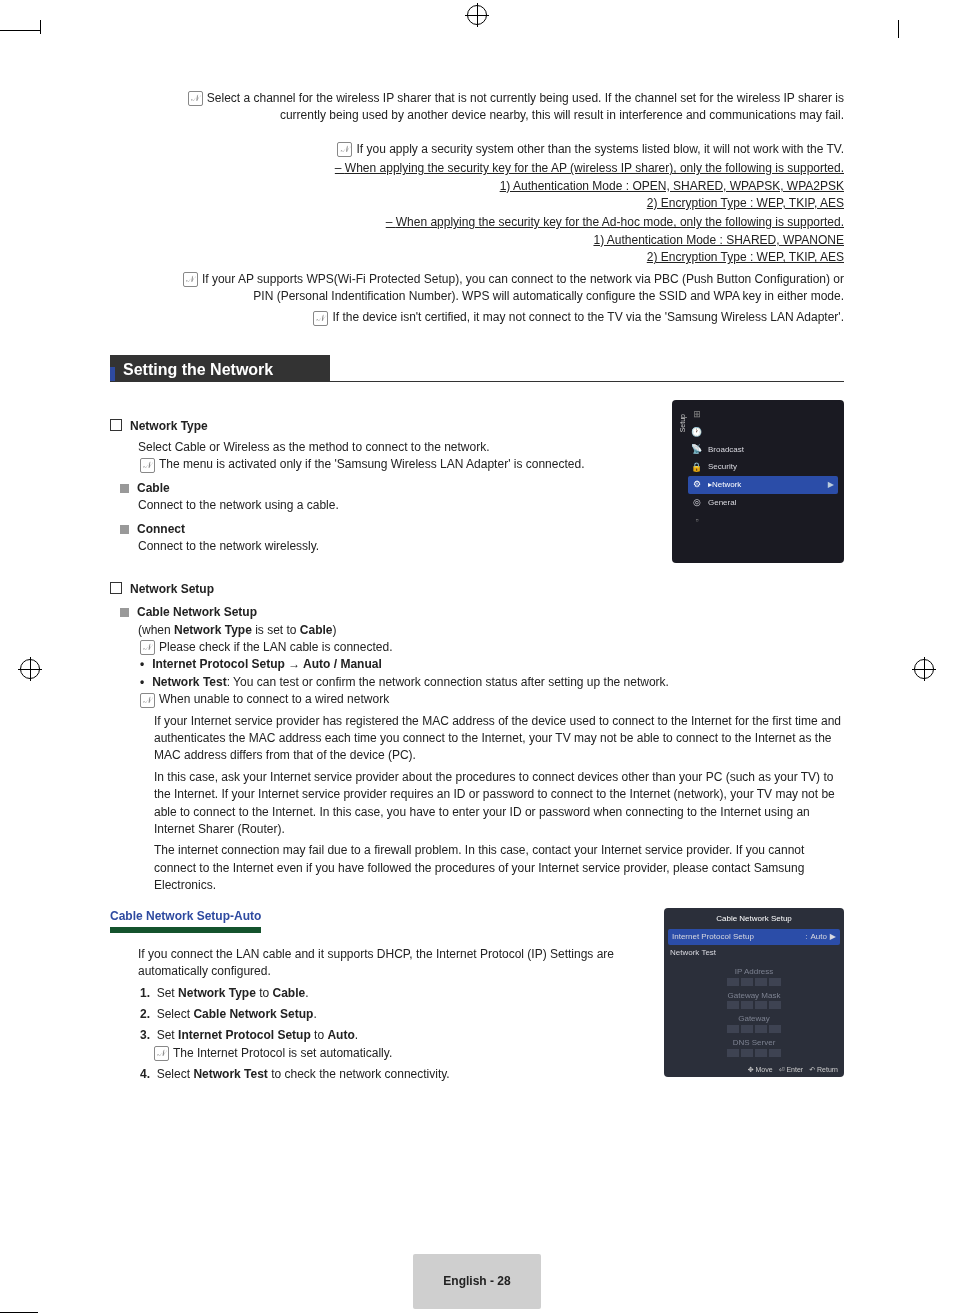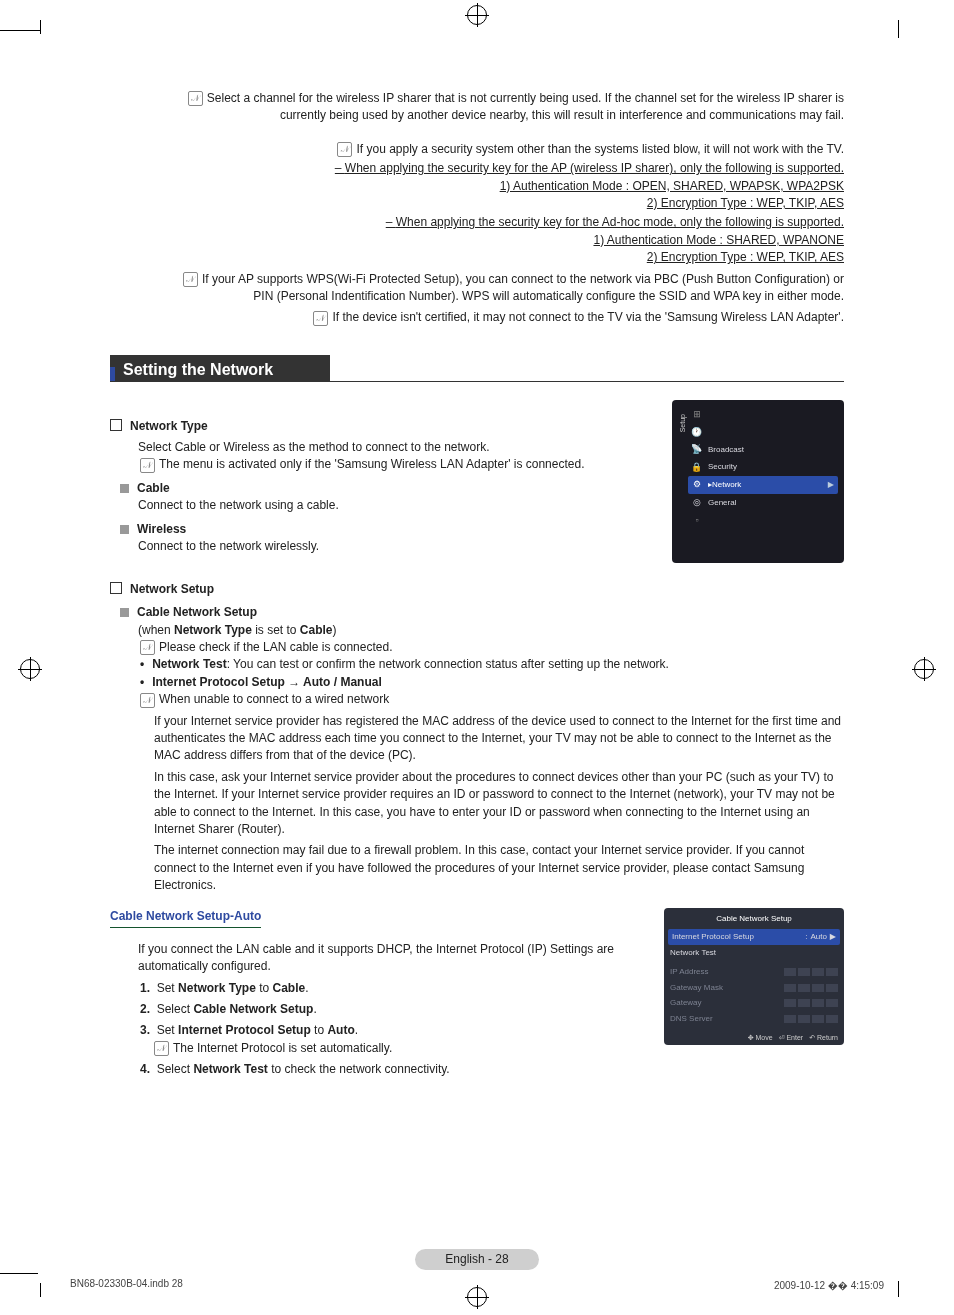--- a/index.html
+++ b/index.html
@@ -95,31 +95,31 @@
   .osd1-main { flex:1; }
   .arrow-right { font-size:8px; color:#bcd; margin-left:auto; }
 
   .osd2 {
     width:180px; background:#2b2f3a; color:#d9d9e0; border-radius:4px;
     font-size:8px; padding:5px 6px 2px 6px; box-sizing:border-box;
   }
   .osd2-title { text-align:center; color:#fff; margin-bottom:4px; }
   .osd2-row { display:flex; justify-content:space-between; align-items:center; padding:2px 0; }
   .osd2-row.selected { background:#2b4da8; border-radius:2px; padding:2px 4px; margin:0 -2px; }
-  .osd2-row.dim { color:#7d8291; }
+  .osd2-row.dim { color:#7d8291;flex-direction:column; }
   .osd2-boxes { display:flex; gap:2px; }
   .osd2-box { width:12px; height:8px; background:#3e4352; }
   .osd2-foot { display:flex; justify-content:flex-end; gap:6px; margin-top:6px; font-size:7px; color:#ccc; }
 
   .page-number {
     text-align:center; margin-top:170px;
   }
   .page-number-box {
-    display:inline-block; background:#cfcfcf; padding:2px 30px;
-    font-weight:normal; border-radius:12px;
+    display:inline-block; background:#cfcfcf; padding:19px 30px;
+    font-weight:bold; border-radius:2px;
   }
   .footer-row {
     display:flex; justify-content:space-between;
     padding: 8px 10px 0 10px; font-size:10px; color:#444;
   }
 </style>
 </head>
 <body>
 
 <div class="page">
@@ -160,21 +160,21 @@
 
     <div class="two-col">
       <div class="left">
         <div class="sub-heading"><span class="square-bullet"></span><span>Network Type</span></div>
         <div class="indent1">Select Cable or Wireless as the method to connect to the network.</div>
         <div class="indent2"><span class="note-icon">𝒩</span><span>The menu is activated only if the 'Samsung Wireless LAN Adapter' is connected.</span></div>
 
         <div class="sub-sub-heading"><span class="gray-square"></span><span>Cable</span></div>
         <div class="indent1">Connect to the network using a cable.</div>
 
-        <div class="sub-sub-heading"><span class="gray-square"></span><span>Wireless</span></div>
+        <div class="sub-sub-heading"><span class="gray-square"></span><span>Connect</span></div>
         <div class="indent1">Connect to the network wirelessly.</div>
       </div>
 
       <div class="osd1">
         <div class="osd1-wrap">
           <div class="osd1-left">
               <div class="vert-setup">Setup</div>
             </div>
           <div class="osd1-main">
             <div class="osd1-row dim">
@@ -210,30 +210,30 @@
           </div>
         </div>
       </div>
     </div>
 
     <div class="sub-heading"><span class="square-bullet"></span><span>Network Setup</span></div>
 
     <div class="sub-sub-heading"><span class="gray-square"></span><span>Cable Network Setup</span></div>
     <div class="indent1">(when <b>Network Type</b> is set to <b>Cable</b>)</div>
     <div class="indent2"><span class="note-icon">𝒩</span><span>Please check if the LAN cable is connected.</span></div>
+    <div class="indent2 black-bullet"><b>Internet Protocol Setup → Auto / Manual</b></div>
     <div class="indent2 black-bullet"><b>Network Test</b><span>: You can test or confirm the network connection status after setting up the network.</span></div>
-    <div class="indent2 black-bullet"><b>Internet Protocol Setup → Auto / Manual</b></div>
     <div class="indent2"><span class="note-icon">𝒩</span><span>When unable to connect to a wired network</span></div>
     <div class="indent-text" style="margin-top:4px">If your Internet service provider has registered the MAC address of the device used to connect to the Internet for the first time and authenticates the MAC address each time you connect to the Internet, your TV may not be able to connect to the Internet as the MAC address differs from that of the device (PC).</div>
     <div class="indent-text" style="margin-top:4px">In this case, ask your Internet service provider about the procedures to connect devices other than your PC (such as your TV) to the Internet. If your Internet service provider requires an ID or password to connect to the Internet (network), your TV may not be able to connect to the Internet. In this case, you have to enter your ID or password when connecting to the Internet using an Internet Sharer (Router).</div>
     <div class="indent-text" style="margin-top:4px">The internet connection may fail due to a firewall problem. In this case, contact your Internet service provider. If you cannot connect to the Internet even if you have followed the procedures of your Internet service provider, please contact Samsung Electronics.</div>
 
     <div class="two-col" style="margin-top:14px">
       <div class="left">
-        <div style="color:#2e4aa0;font-weight:bold;border-bottom:1px solid #14532d;display:inline-block;padding-bottom:1px"><span>Cable Network Setup-Auto</span></div>
+        <div style="color:#2e4aa0;font-weight:bold;border-bottom:6px solid #14532d;display:inline-block;padding-bottom:1px"><span>Cable Network Setup-Auto</span></div>
         <div class="indent1" style="margin-top:13px">If you connect the LAN cable and it supports DHCP, the Internet Protocol (IP) Settings are automatically configured.</div>
         <div class="ol-indent"><b>1.</b>&nbsp;&nbsp;<span>Set </span><b>Network Type</b><span> to </span><b>Cable</b><span>.</span></div>
         <div class="ol-indent"><b>2.</b>&nbsp;&nbsp;<span>Select </span><b>Cable Network Setup</b><span>.</span></div>
         <div class="ol-indent"><b>3.</b>&nbsp;&nbsp;<span>Set </span><b>Internet Protocol Setup</b><span> to </span><b>Auto</b><span>.</span></div>
         <div class="ol-sub"><span class="note-icon">𝒩</span><span>The Internet Protocol is set automatically.</span></div>
         <div class="ol-indent"><b>4.</b>&nbsp;&nbsp;<span>Select </span><b>Network Test</b><span> to check the network connectivity.</span></div>
       </div>
 
       <div class="osd2">
         <div class="osd2-title">Cable Network Setup</div>

